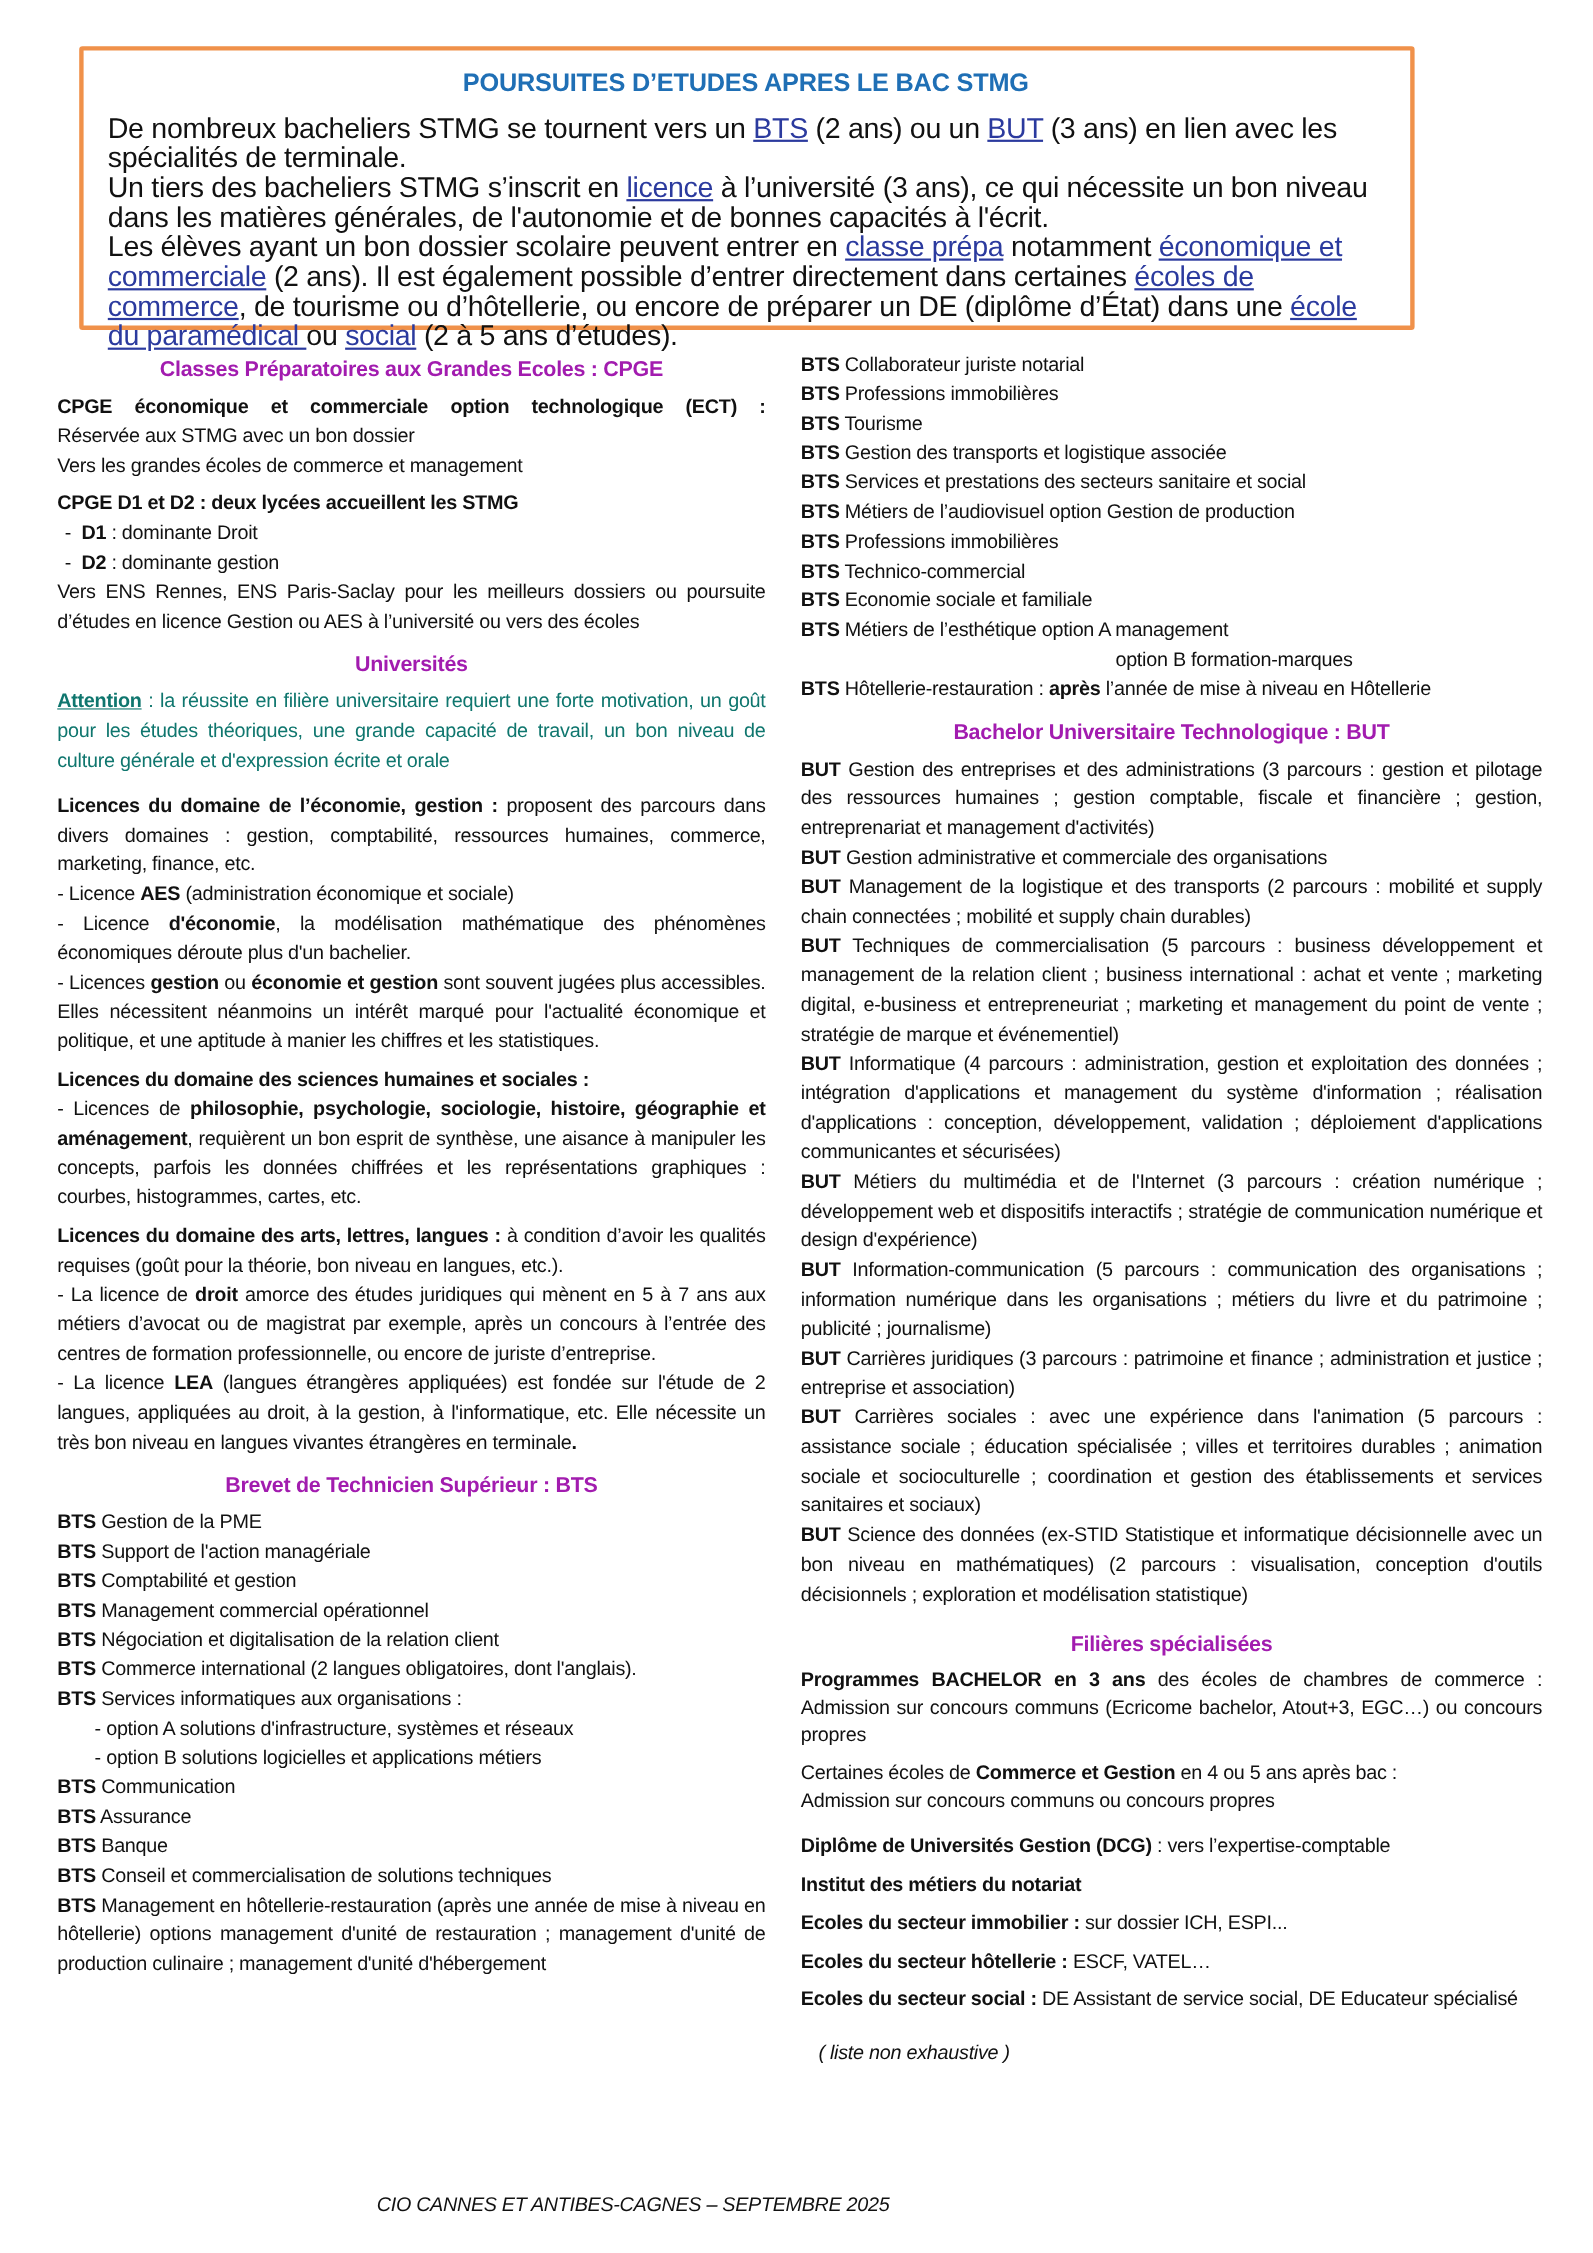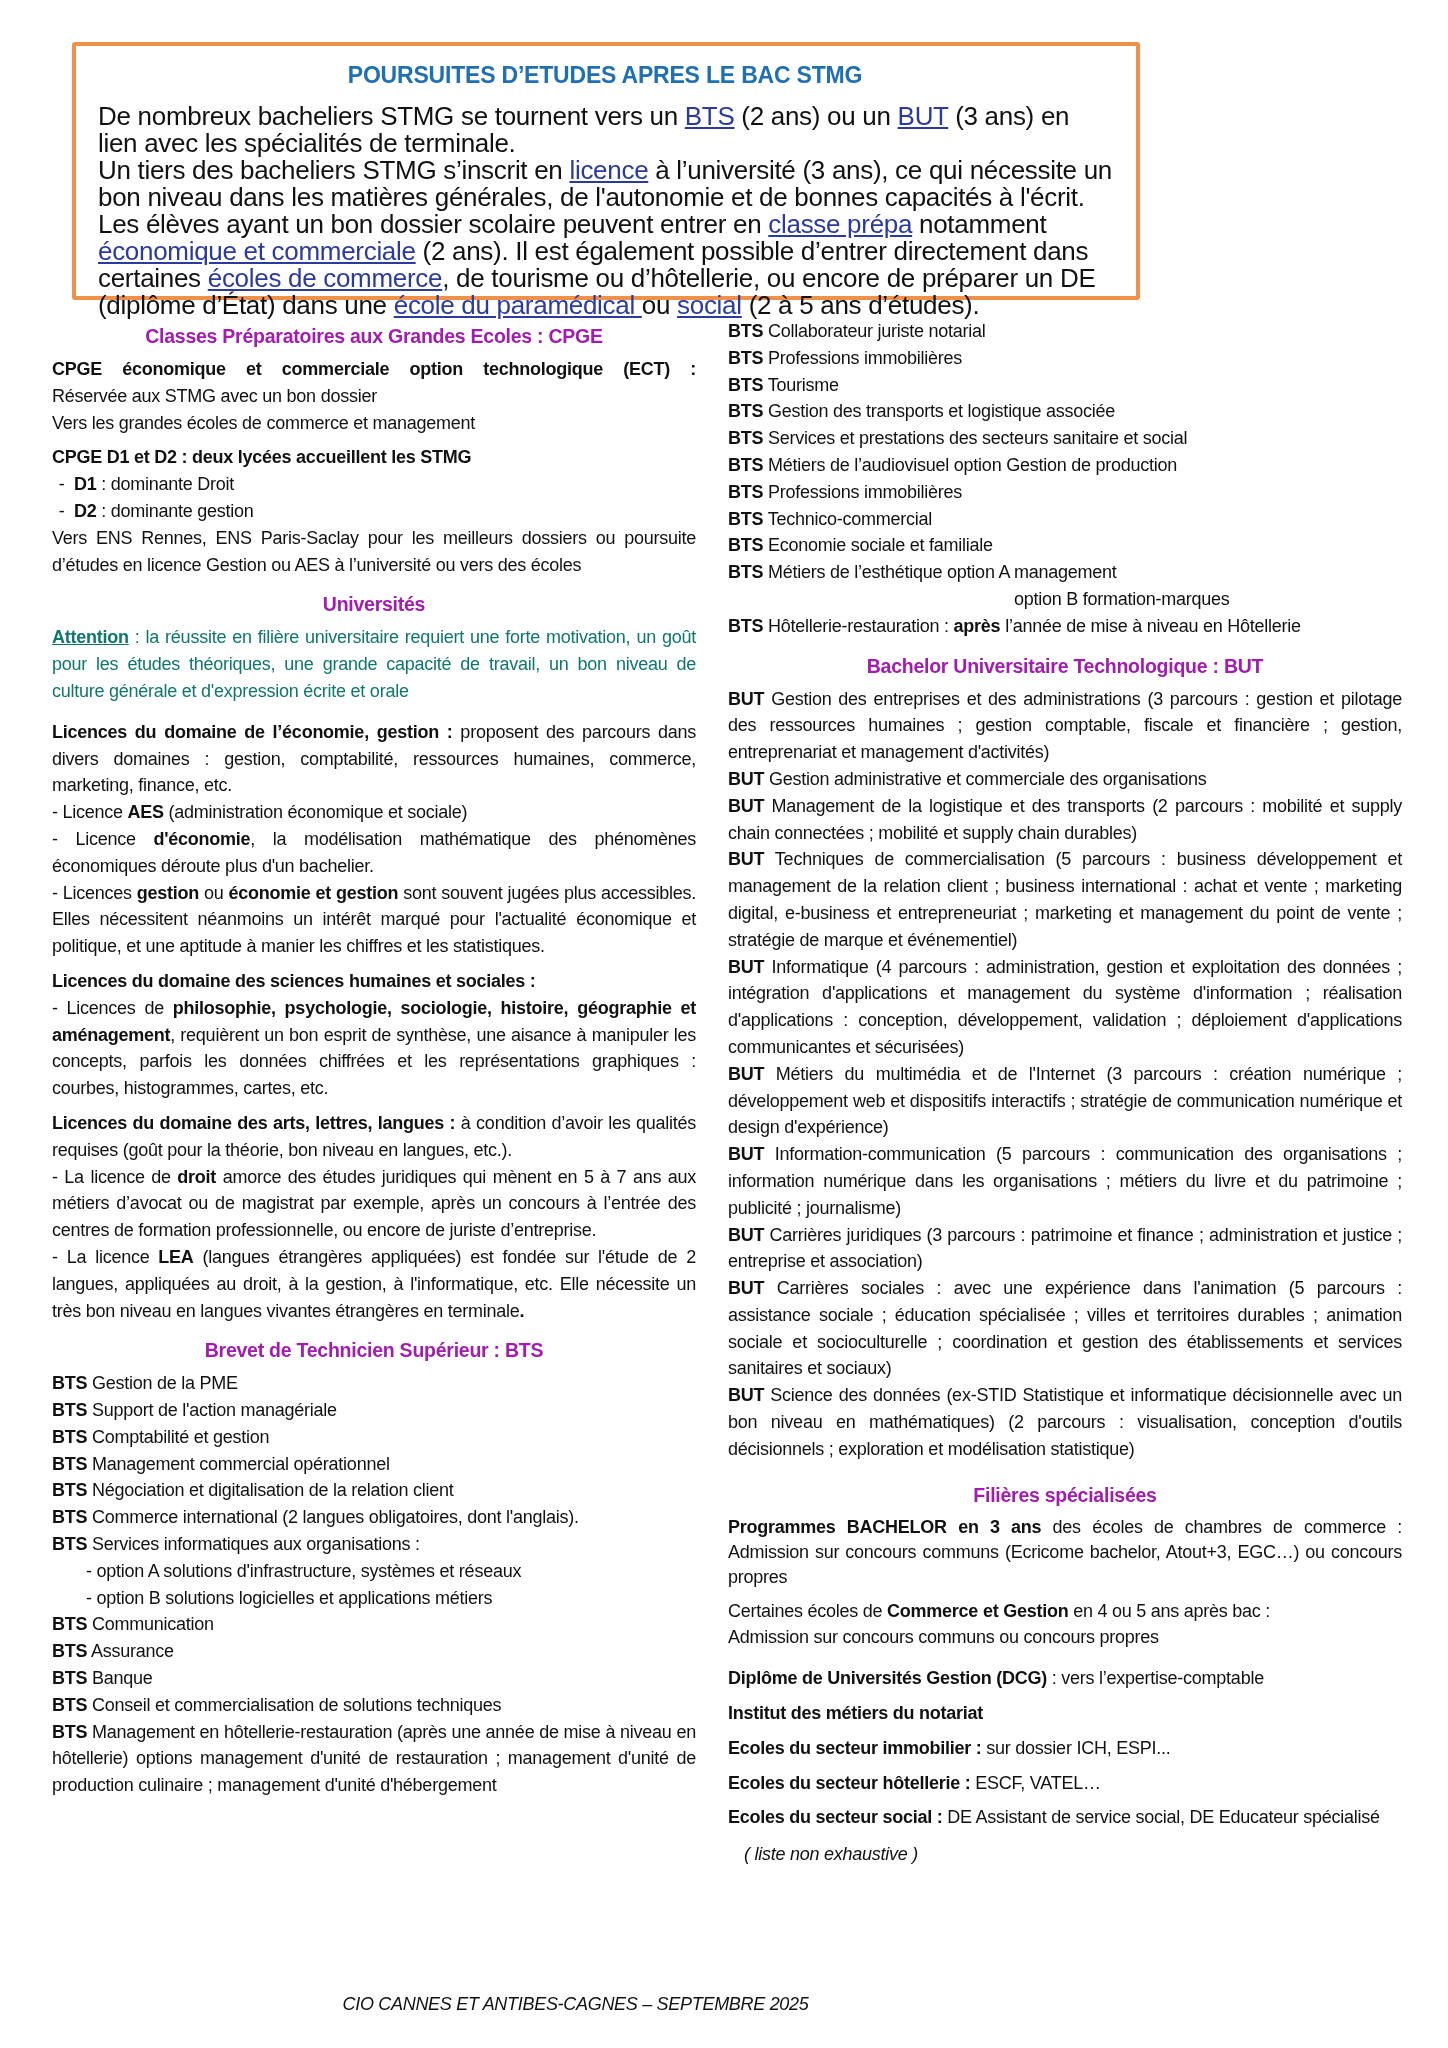--- a/index.html
+++ b/index.html
@@ -2,21 +2,21 @@
 <html><head>
 <meta charset="utf-8">
 <style>
   html, body { margin: 0; padding: 0; background: #ffffff; }
   body {
     width: 1448px; height: 2048px; position: relative; overflow: hidden;
     font-family: "Liberation Sans", "DejaVu Sans", sans-serif;
     color: #111111;
   }
   .intro-box {
-    position: absolute; left: 72px; top: 42px; width: 1068px; height: 258px;
+    position: absolute; left: 72px; top: 42px; width: 1214px; height: 258px;
     border: 4px solid #F0914A; border-radius: 3px; box-sizing: border-box;
     padding: 14px 24px 0 22px;
   }
   .intro-title {
     text-align: center; color: #1F6FB5; font-weight: bold; font-size: 23px;
     letter-spacing: -0.2px; margin: 2px 0 14px 0;
   }
   .intro-text { font-size: 26px; line-height: 27px; letter-spacing: -0.3px; }
   .intro-text p { margin: 0; }
   a.lnk { color: #2B3A9E; text-decoration: underline; }
@@ -30,21 +30,21 @@
   }
   .p { margin: 0; text-align: justify; }
   .gap { height: 8px; }
   .gap-l { height: 14px; }
   .attention { color: #0f766e; text-align: justify; }
   .attention .att-word { font-weight: bold; text-decoration: underline; }
   b { font-weight: bold; }
   .indent { padding-left: 34px; }
   .indent2 { padding-left: 286px; }
   .dash-item { padding-left: 2px; }
-  .nonexh { font-style: italic; padding-left: 16px; margin-top: 10px; }
+  .nonexh { font-style: italic; padding-left: 16px; margin-top: 22px; }
   .footer {
     position: absolute; top: 1994px; left: 0; width: 1151px; text-align: center;
     font-style: italic; font-size: 18px; letter-spacing: -0.3px;
   }
 </style>
 </head>
 <body>
 
 <div class="intro-box">
   <div class="intro-title">POURSUITES D’ETUDES APRES LE BAC STMG</div>

